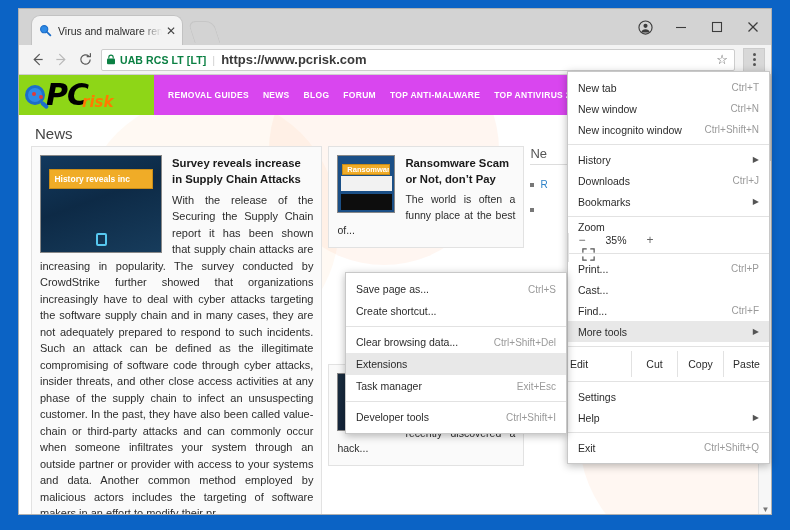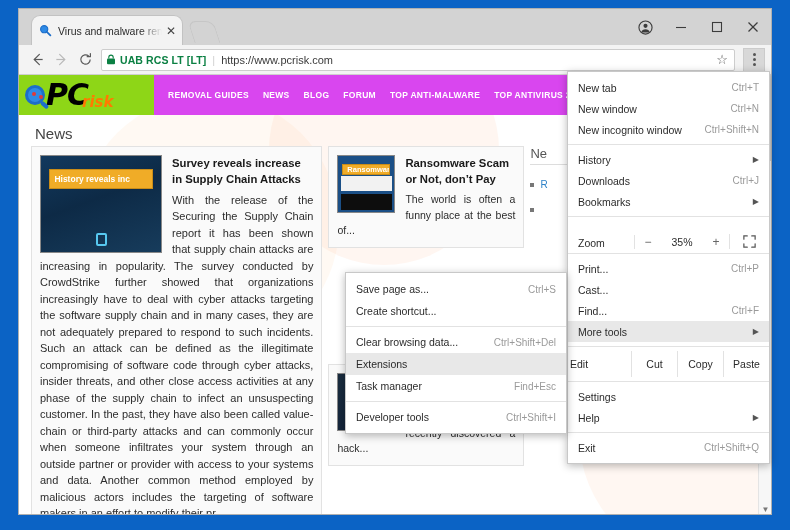--- a/index.html
+++ b/index.html
@@ -72,21 +72,21 @@
   .navbtn.dim { color:#b9b9b9; }
   .omnibox {
     flex: 1 1 auto; height: 22px; background: #fff;
     border: 1px solid #cdcdcd; border-radius: 2px;
     display: flex; align-items: center; padding: 0 4px; margin: 0 6px 0 4px;
     font-size: 11px;
   }
   .lock { color:#0b8043; margin-right:4px; display:flex; }
   .ev { color:#0b8043; font-size: 10.5px; font-weight: 600; letter-spacing:.1px; }
   .omni-sep { color:#d0d0d0; margin: 0 6px; }
-  .url { color:#3a3a3a; font-size: 11px; }
+  .url { color:#3a3a3a; font-size: 13px; font-weight: bold; }
   .star { margin-left:auto; color:#5a5a5a; font-size:13px; padding-right:2px;}
   .menu-btn {
     width: 22px; height: 24px; display:flex; flex-direction:column;
     align-items:center; justify-content:center; gap:2px;
     background:#d8d8d8; border:1px solid #cbcbcb; margin-left: 2px;
   }
   .menu-btn i { width:3px; height:3px; border-radius:50%; background:#555; display:block; }
 
   
   .viewport {
@@ -208,21 +208,21 @@
     background:#fff; border:1px solid #c8c8c8;
     box-shadow: 0 2px 8px rgba(0,0,0,.28);
     padding: 5px 0; font-size: 10.5px; color:#2b2b2b;
   }
   .cmi { display:flex; align-items:center; height: 21px; padding: 0 10px; white-space:nowrap;}
   .cmi.hl { background:#e8e8e8; }
   .cmi .lbl { flex:1 1 auto; }
   .cmi .acc { color:#9a9a9a; font-size:10px; }
   .cmi .arr { color:#555; font-size:8px; margin-left:6px; }
   .cm-sep { height:1px; background:#e2e2e2; margin:4px 0; }
-  .cm-row { display:flex; align-items:flex-end; height: 28px; }
+  .cm-row { display:flex; align-items:flex-start; height: 28px; flex-direction: column; }
   .cm-row .lbl { flex:1 1 auto; display:flex; align-items:center; padding-left:10px;}
   .zctl { display:flex; align-items:center; border-left:1px solid #e2e2e2; }
   .zbtn { width:26px; text-align:center; color:#666; font-size:12px; }
   .zval { width:42px; text-align:center; font-size:10.5px;}
   .zfull { width:40px; display:flex; align-items:center; justify-content:center;
            border-left:1px solid #e2e2e2; color:#555;}
   .edit-row { display:flex; align-items:stretch; height:26px;}
   .edit-row .lbl{flex:1 1 auto; display:flex;align-items:center;padding-left:2px;}
   .edit-row .eb{width:46px;display:flex;align-items:center;justify-content:center;
                 border-left:1px solid #e2e2e2;font-size:10.5px;}
@@ -539,21 +539,21 @@
     <div class="cmi">
       <span class="lbl">Clear browsing data...</span>
       <span class="acc">Ctrl+Shift+Del</span>
     </div>
     <div class="cmi hl">
       <span class="lbl">Extensions</span>
       <span class="acc"></span>
     </div>
     <div class="cmi">
       <span class="lbl">Task manager</span>
-      <span class="acc">Find+Esc</span>
+      <span class="acc">Exit+Esc</span>
     </div>
 
     <div class="cm-sep"></div>
 
     <div class="cmi">
       <span class="lbl">Developer tools</span>
       <span class="acc">Ctrl+Shift+I</span>
     </div>
   </div>
 

